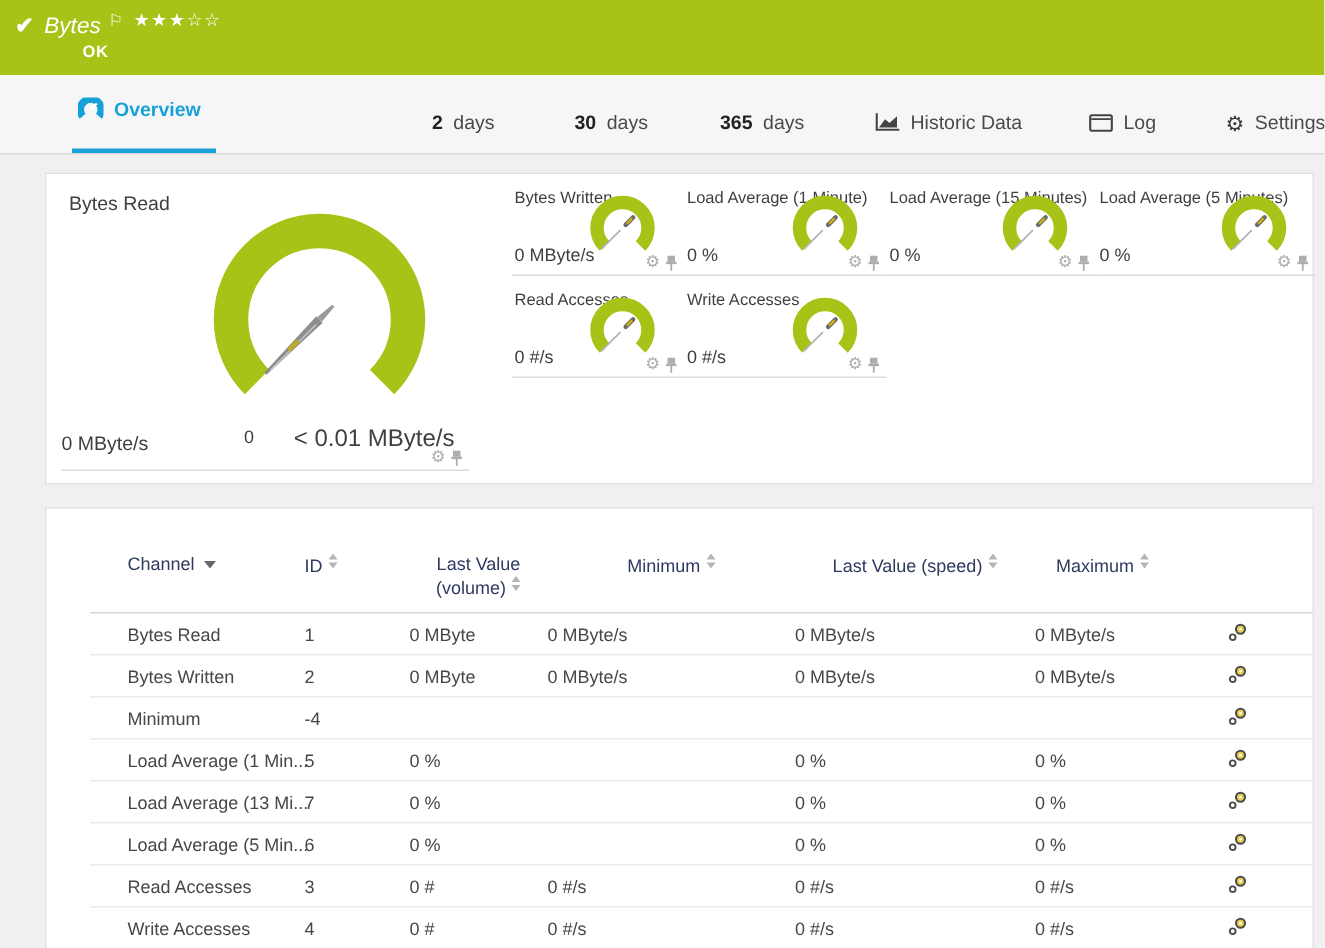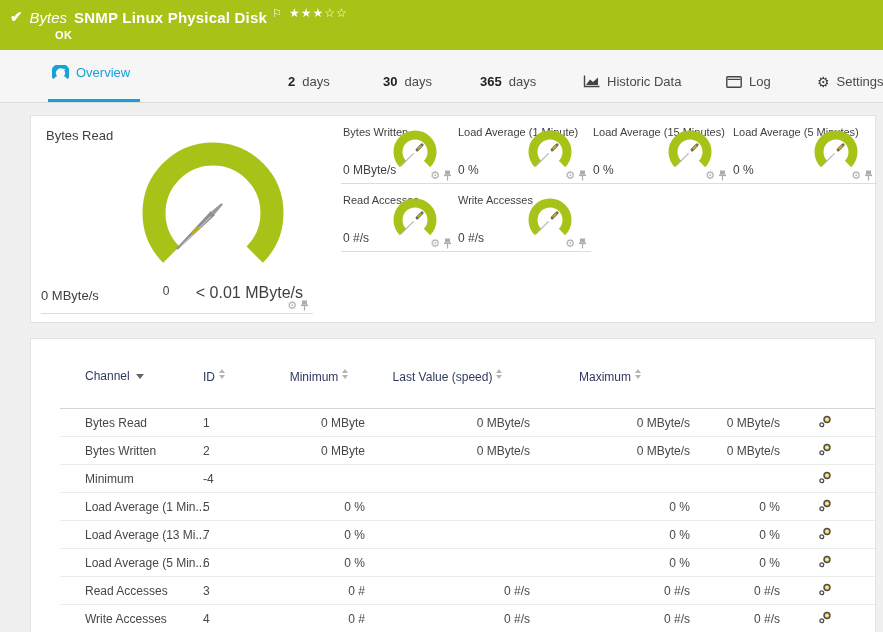--- a/index.html
+++ b/index.html
@@ -15,21 +15,21 @@
   .tb-flag{font-size:11px;margin:-8px 0 0 -2px;opacity:.95;}
   .tb-stars{font-size:12px;letter-spacing:1px;margin-top:-8px;white-space:nowrap;}
   .tb-status{position:absolute;left:55px;top:29px;color:#fff;font-size:11px;font-weight:bold;letter-spacing:.5px;}
 
   
   .tabbar{position:absolute;left:0;top:50px;width:100%;height:53px;background:#f6f6f6;
     border-bottom:1px solid #dcdcdc;box-sizing:border-box;}
   .tab{position:absolute;bottom:0;height:41px;display:flex;align-items:center;gap:7px;
     font-size:13px;color:#4a4a4a;cursor:pointer;padding:0 8px;box-sizing:border-box;}
   .tab .tnum{font-weight:bold;color:#222;}
-  .tab.active{color:var(--blue);border-bottom:3px solid var(--blue);padding:0 10px 16px 4px;font-weight:normal;}
+  .tab.active{color:var(--blue);border-bottom:3px solid var(--blue);padding:0 10px 16px 4px;font-weight:bold;}
   .ticon{display:inline-flex;align-items:center;}
   .gear-glyph{font-size:14px;color:#3c3c3c;line-height:1;}
 
   
   .panel{position:absolute;left:30px;width:846px;background:#fff;border:1px solid #e2e2e2;box-sizing:border-box;}
   .panel.gauges{top:115px;height:208px;}
   .panel.channels{top:338px;height:324px;padding-left:29px;}
 
   
   .bigcell{position:absolute;left:0;top:0;width:290px;height:200px;}
@@ -62,39 +62,38 @@
   .thead,.trow{display:grid;grid-template-columns:143px 70px 92px 165px 160px 90px 1fr;align-items:center;}
   .thead{height:70px;align-items:start;padding-top:30px;box-sizing:border-box;
     border-bottom:1px solid #d5d5d5;color:var(--table-header);font-size:12px;}
   .th{text-align:center;line-height:15px;}
   .th.left{text-align:left;}
   .th .hwrap{display:inline-block;max-width:80px;}
   .trow{height:27px;border-bottom:1px solid #ebebeb;font-size:12px;color:#474747;}
   .c.ch{padding-left:25px;text-align:left;white-space:nowrap;}
   .th.left.chh{padding-left:25px;}
   .c.idc{text-align:left;}
-  .c.num{text-align:right;}
+  .c.num{text-align:left;}
   .c.edit{padding-left:38px;}
   .sort{display:inline-block;vertical-align:2px;margin-left:4px;line-height:0;}
   .sort i{display:block;width:0;height:0;border-left:3.5px solid transparent;border-right:3.5px solid transparent;font-size:0;}
   .sort .up{border-bottom:4px solid #b5b5b5;margin-bottom:2px;}
   .sort .dn{border-top:4px solid #b5b5b5;}
   .sortdesc{display:inline-block;width:0;height:0;border-left:4px solid transparent;border-right:4px solid transparent;
     border-top:5px solid #666;margin-left:6px;vertical-align:1px;}
 </style>
 </head>
 <body>
 
 <div class="screen">
 
   <header class="topbar">
     <div class="tb-line1">
       <span class="tb-check">✔</span>
       <span class="tb-kind">Bytes</span>
-      <span class="tb-title">SNMP Linux Physical Disk</span>
       <span class="tb-flag">⚐</span>
       <span class="tb-stars"><span>★★★</span><span>☆☆</span></span>
     </div>
     <div class="tb-status">OK</div>
   </header>
 
   <nav class="tabbar">
     <div class="tab active" style="left:48px">
       <span class="ticon">
         <svg width="17" height="15" viewBox="0 0 17 15">
@@ -298,20 +297,21 @@
       <div class="scell"></div>
       <div class="scell"></div>
     </div>
   </section>
 
   <section class="panel channels">
 
     <div class="thead">
       <div class="th left chh"><span>Channel</span><span class="sortdesc"></span></div>
       <div class="th left"><span>ID</span><span class="sort"><i class="up"></i><i class="dn"></i></span></div>
+      <div class="th"><span class="hwrap"><span>Last Value (volume)</span><span class="sort"><i class="up"></i><i class="dn"></i></span></span></div>
       <div class="th"><span>Minimum</span><span class="sort"><i class="up"></i><i class="dn"></i></span></div>
       <div class="th"><span>Last Value (speed)</span><span class="sort"><i class="up"></i><i class="dn"></i></span></div>
       <div class="th"><span>Maximum</span><span class="sort"><i class="up"></i><i class="dn"></i></span></div>
       <div class="th"></div>
     </div>
 
     <div class="trow">
       <div class="c ch">Bytes Read</div>
       <div class="c idc">1</div>
       <div class="c num">0 MByte</div>

